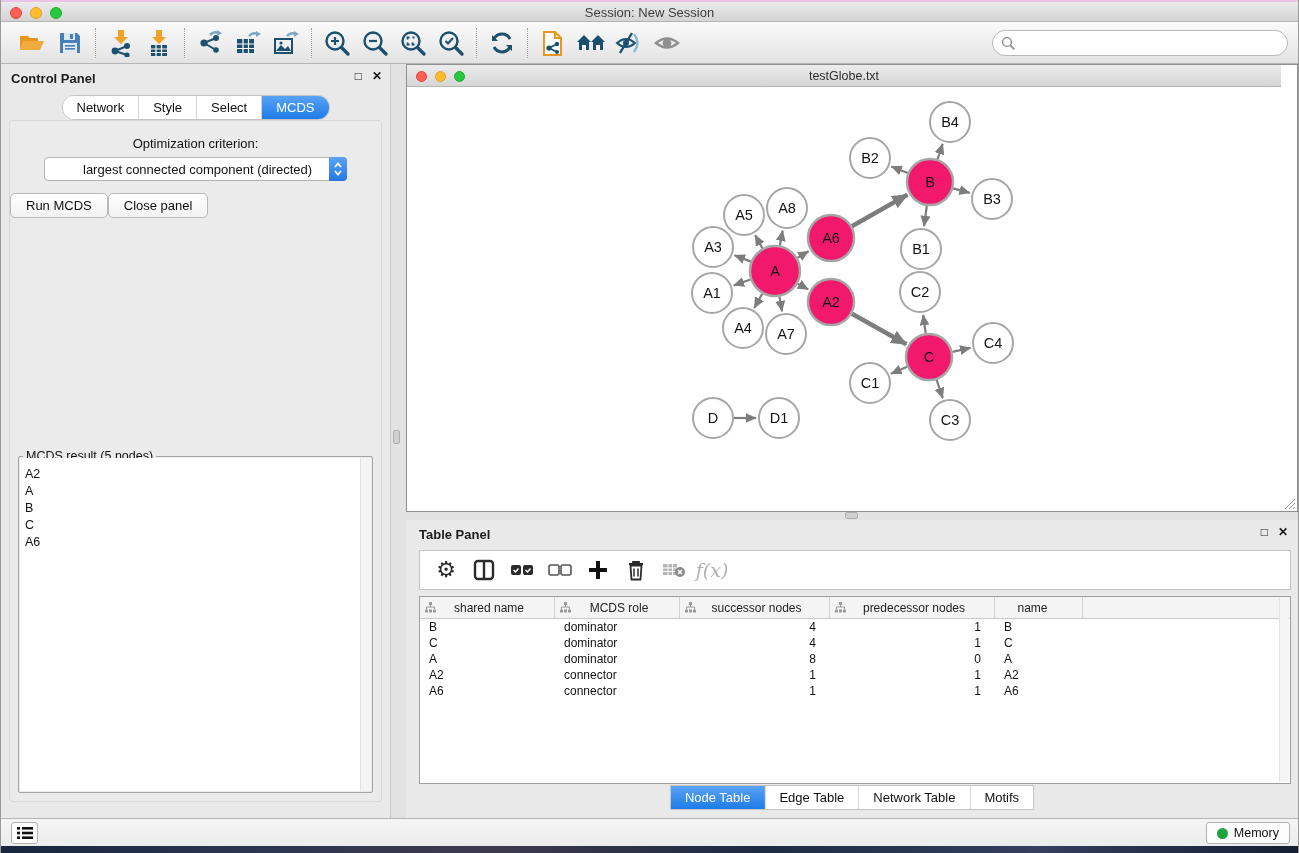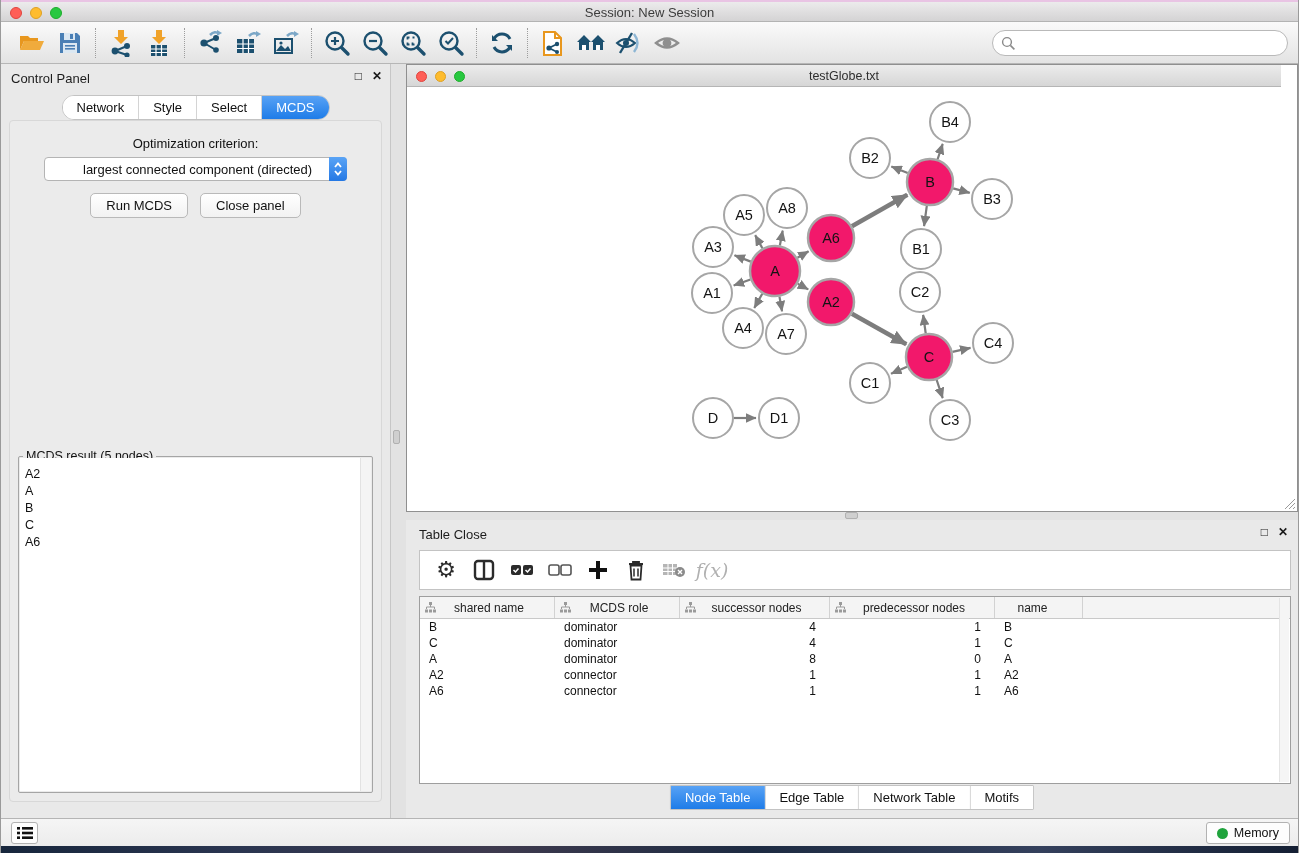--- a/index.html
+++ b/index.html
@@ -27,41 +27,41 @@
   .tbtn { width:38px; height:34px; display:flex; align-items:center; justify-content:center; }
   .tsep { width:1px; height:30px; border-left:1px dotted #9d9d9d; margin:0 6px; }
   .search-wrap { position:absolute; right:10px; top:8px; width:296px; height:26px;
     background:#fff; border:1px solid #b9b9b9; border-radius:13px;
     display:flex; align-items:center; padding-left:8px; }
   .search-wrap input { border:none; outline:none; flex:1; font-size:13px; background:transparent; height:20px; }
 
   
   .control-panel { position:absolute; top:64px; left:0; width:390px; bottom:35px;
     background:#e9e9e9; border-right:1px solid #c6c6c6; }
-  .panel-title { position:absolute; top:7px; left:10px; font-size:13px; color:#1d1d1d; }
+  .panel-title { position:absolute; top:7px; left:10px; font-size:13px; color:#1d1d1d;font-weight:bold; }
   .panel-icons { position:absolute; top:5px; right:8px; display:flex; gap:10px;
     font-size:13px; color:#222; font-weight:bold; }
   .seg-tabs { position:absolute; top:31px; left:50%; transform:translateX(-50%);
     display:flex; border:1px solid #c3c3c3; border-radius:12px; overflow:hidden; background:#fff; }
   .seg-tab { padding:4px 14px; font-size:13px; color:#111; background:#fff;
     border-right:1px solid #d4d4d4; cursor:default; }
   .seg-tab:last-child { border-right:none; }
   .seg-tab.active { background:linear-gradient(#58a2f5,#1e7ce8); color:#fff; }
   .cp-body { position:absolute; top:56px; left:8px; right:8px; bottom:16px;
     background:#ebebeb; border:1px solid #d8d8d8; border-radius:4px; }
   .opt-label { position:absolute; top:15px; left:0; right:0; text-align:center;
     font-size:13px; color:#111; }
   .criterion { position:absolute; top:36px; left:34px; right:34px; height:24px;
     background:#fff; border:1px solid #b4b4b4; border-radius:4px;
     display:flex; align-items:center;padding-left:30px; }
   .criterion .val { flex:1; font-size:13px; padding-left:8px; color:#111; white-space:nowrap; }
   .criterion .stepper { width:18px; height:24px; margin-right:-1px;
     background:linear-gradient(#5aa4f6,#2478e4); border-radius:0 4px 4px 0;
     display:flex; flex-direction:column; align-items:center; justify-content:center; gap:1px; }
-  .btn-row { position:absolute; top:72px; left:0; right:0; display:flex; justify-content:center; gap:12px; }
+  .btn-row { position:absolute; top:72px; left:0; right:0; display:flex; justify-content:flex-start; }
   .pbtn { background:linear-gradient(#ffffff,#f2f2f2); border:1px solid #b9b9b9; border-radius:5px;
     font-size:13px; color:#111; padding:4px 15px; font-family:inherit; }
   .result-group { position:absolute; left:8px; right:8px; top:335px; bottom:8px;
     border:1px solid #a5a5a5; border-radius:2px; }
   .result-group .legend { position:absolute; top:-8px; left:4px; background:#ebebeb;
     font-size:12.5px; color:#111; padding:0 3px; }
   .result-list { position:absolute; inset:1px; background:#fff; padding-top:8px; }
   .result-item { font-size:12.5px; color:#111; padding:1px 5px; line-height:15px; }
   .result-scroll { position:absolute; top:1px; bottom:1px; right:1px; width:11px;
     background:#f4f4f4; border-left:1px solid #e2e2e2; }
@@ -441,21 +441,21 @@
             <text x="372" y="336" text-anchor="middle" font-family="&quot;Liberation Sans&quot;, sans-serif" font-size="14.5" fill="#141414">D1</text>
           </g>
         </svg>
     </div>
     <svg class="resize-grip" width="14" height="14" viewBox="0 0 14 14">
       <path d="M13 3 L3 13 M13 7 L7 13 M13 11 L11 13" stroke="#9a9a9a" stroke-width="1"></path>
     </svg>
   </div>
 
   <div class="table-panel">
-    <div class="panel-title" style="left:13px;">Table Close</div>
+    <div class="panel-title" style="left:13px;">Table Panel</div>
     <div class="panel-icons" style="right:10px;">
       <span class="icon-sq">□</span>
       <span class="icon-x">✕</span>
     </div>
 
     <div class="tp-toolbar">
       <div class="tp-btn">
         <span class="gear-glyph">⚙</span>
       </div>
       <div class="tp-btn">

